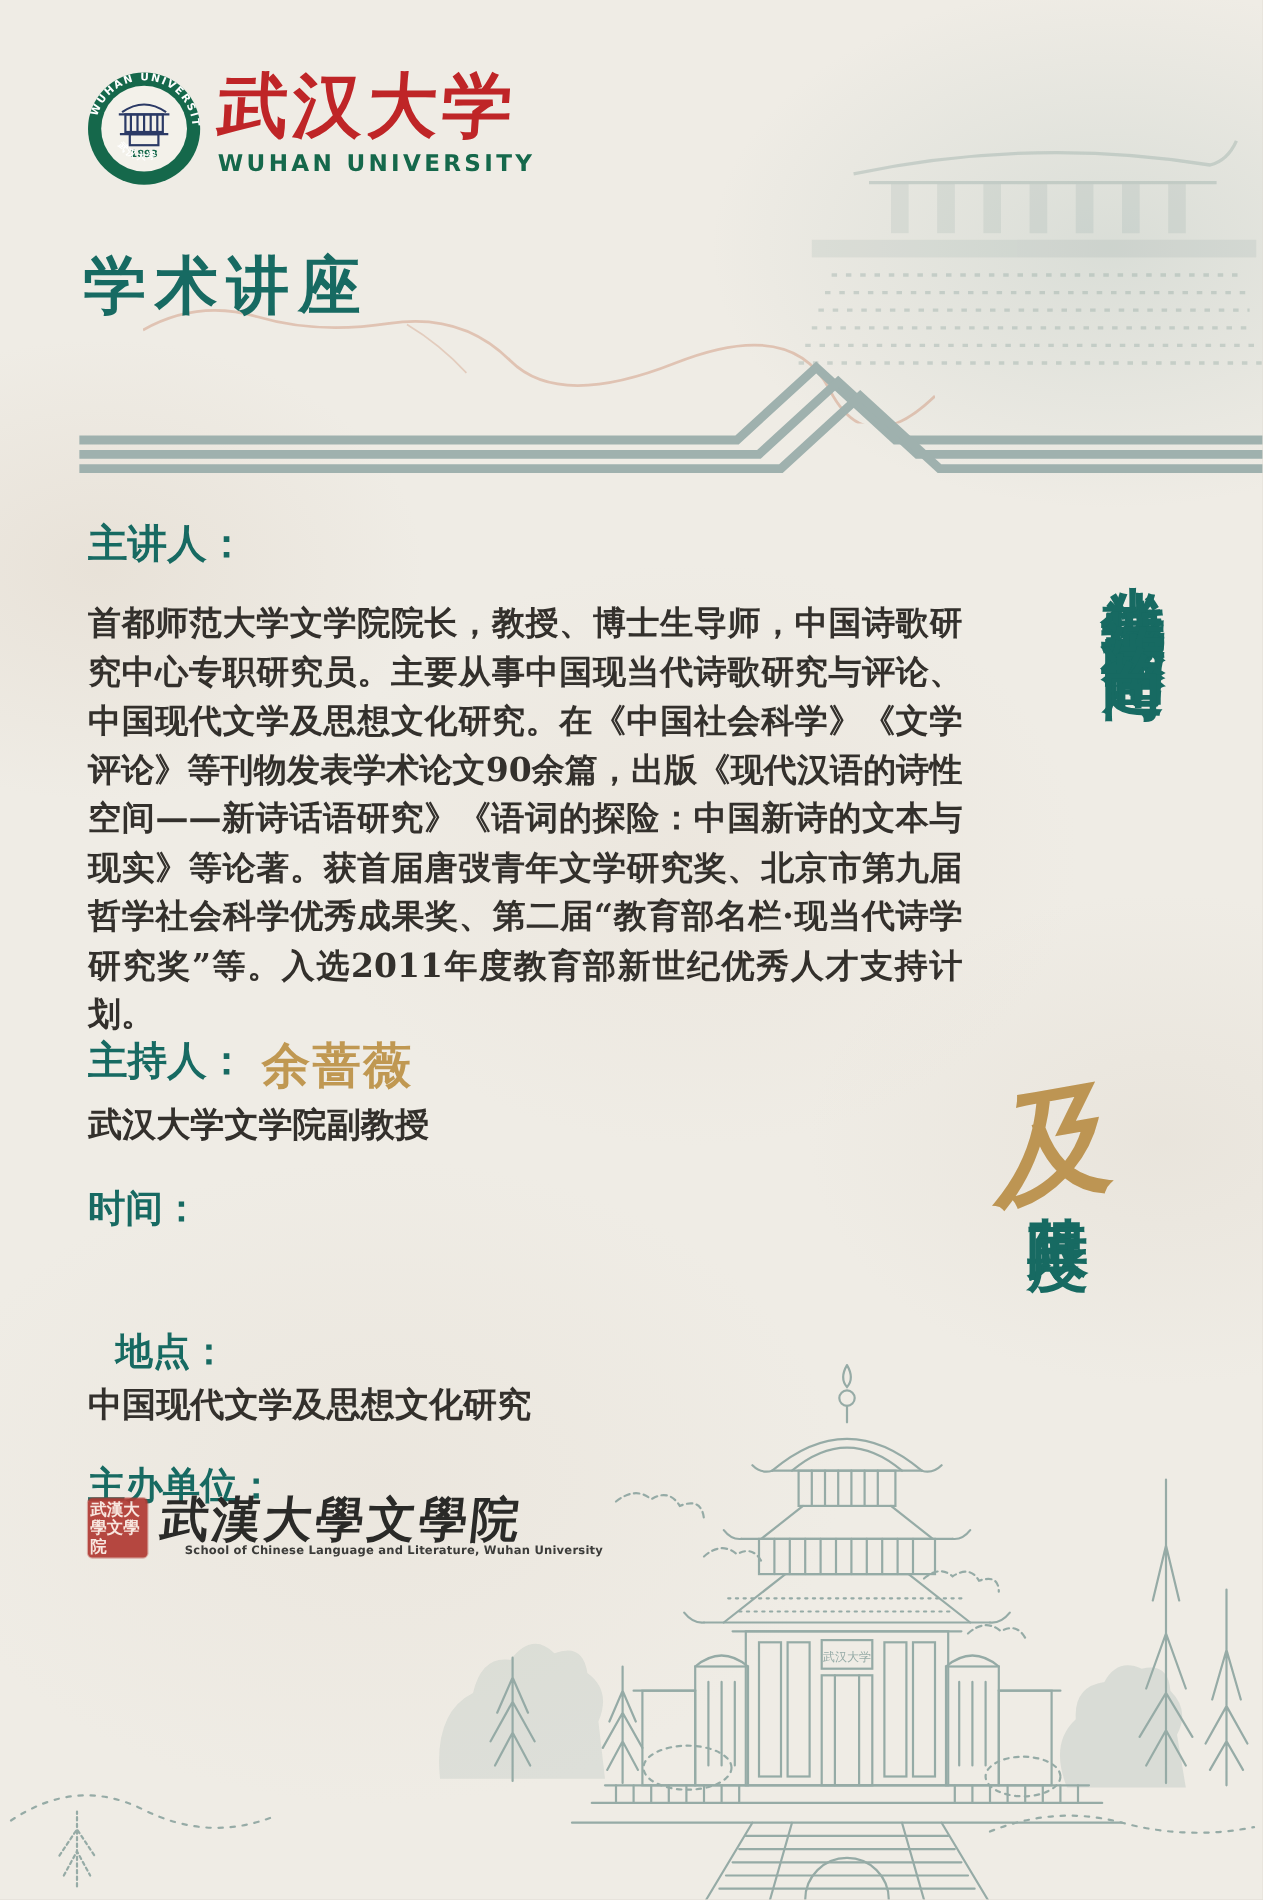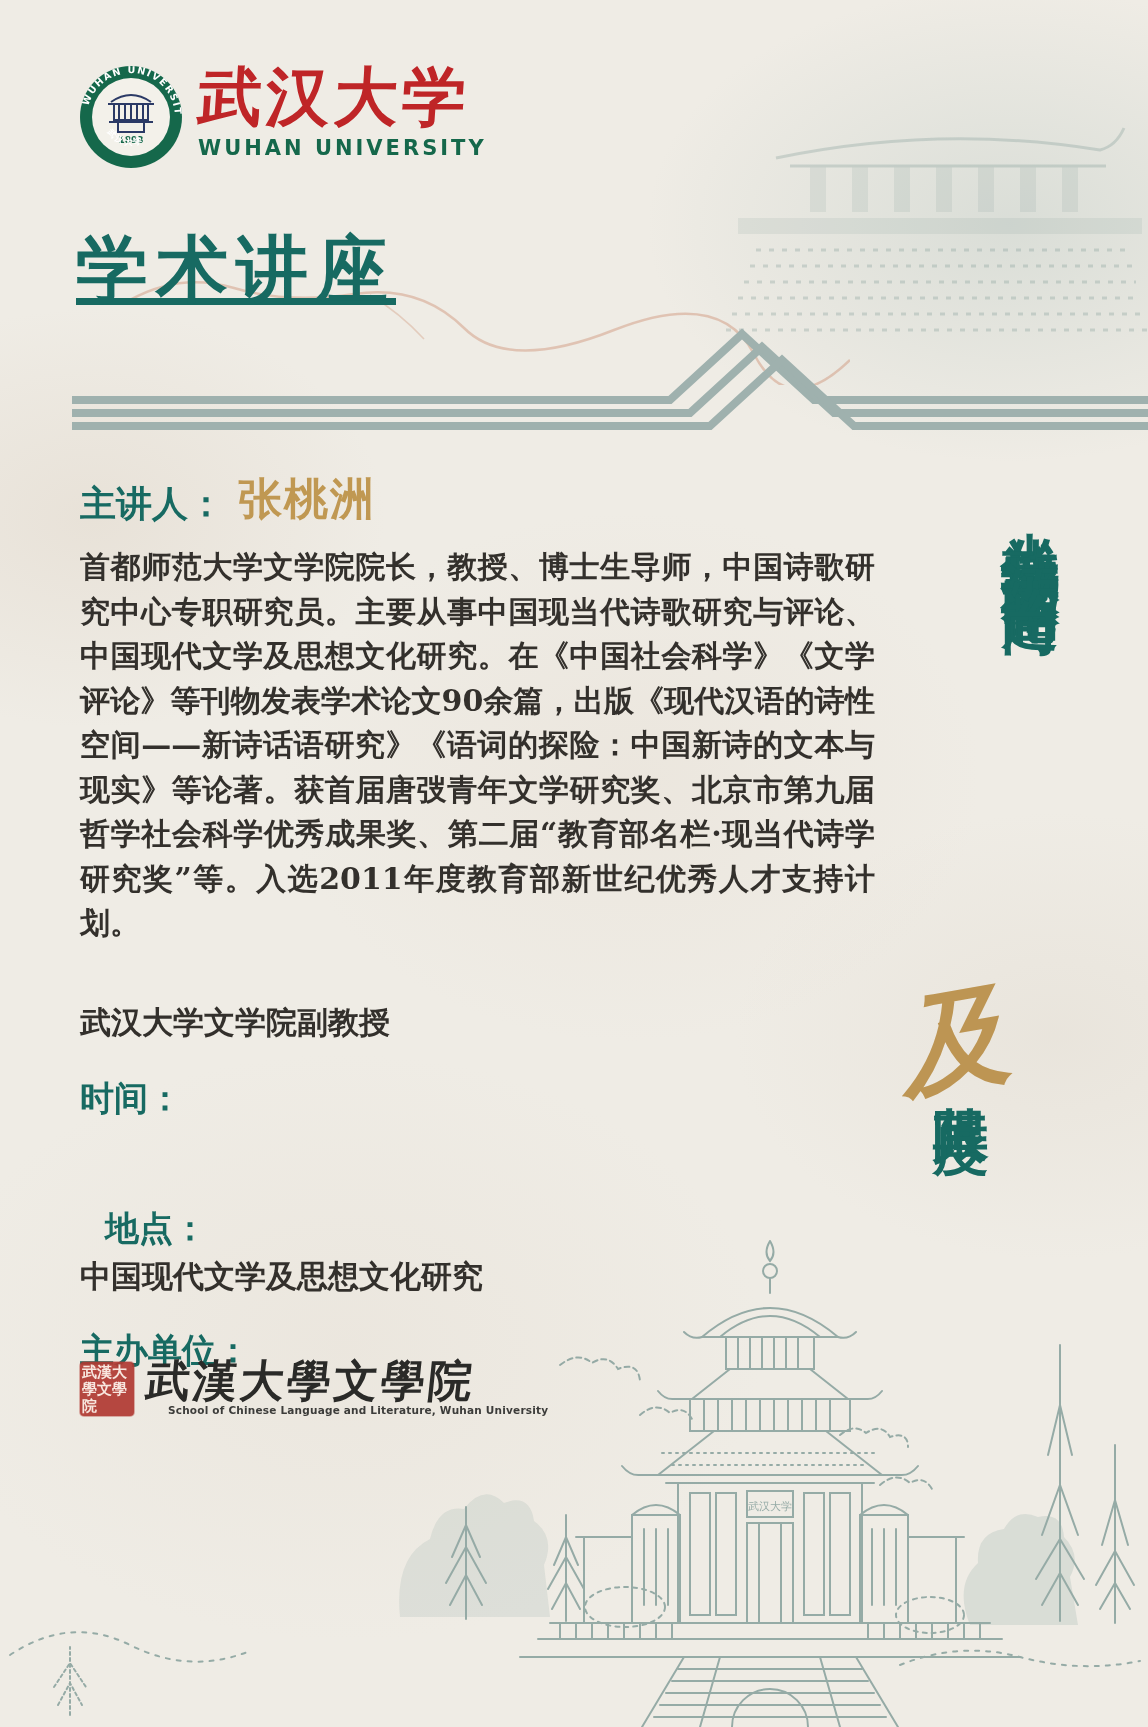--- a/index.html
+++ b/index.html
@@ -14,23 +14,23 @@
       #efece5;
     font-family:"Liberation Serif", serif;
   }
   .abs{position:absolute;}
   
   .logo-row{left:78px;top:64px;display:flex;align-items:flex-start;}
   .logo-text{margin-left:14px;}
   .cn-name{font-family:"DejaVu Serif", serif;font-weight:800;font-size:64px;line-height:66px;color:#bf2527;letter-spacing:4px;transform:skewX(-4deg);}
   .en-name{font-family:"DejaVu Sans", sans-serif;font-weight:800;font-size:21px;letter-spacing:3px;color:#15684b;margin-top:6px;}
   
-  .page-title{left:76px;top:222px;font-family:"DejaVu Sans", sans-serif;font-weight:900;font-size:72px;letter-spacing:8px;color:#176a62;text-decoration:underline;}
-  
-  .sec-row{display:flex;align-items:flex-end;}
+  .page-title{left:76px;top:222px;font-family:"DejaVu Sans", sans-serif;font-weight:900;font-size:57px;letter-spacing:8px;color:#176a62;}
+  
+  .sec-row{display:flex;align-items:flex-start;}
   .lbl{font-family:"DejaVu Sans", sans-serif;font-weight:800;color:#176a62;font-size:36px;}
   .name{font-family:"DejaVu Serif", serif;font-weight:800;color:#c09852;font-size:44px;margin-left:14px;letter-spacing:2px;}
   .body-text{font-family:"DejaVu Serif", serif;font-weight:700;color:#33302c;font-size:30px;}
   .bio{left:80px;top:545px;width:795px;line-height:44.5px;text-align:justify;}
   
   .vtext{writing-mode:vertical-rl;text-orientation:upright;}
   .vmain{left:992px;top:486px;font-family:"DejaVu Serif", serif;font-weight:800;font-size:58px;letter-spacing:6px;color:#176a62;}
   .vrest{left:924px;top:1062px;font-family:"DejaVu Serif", serif;font-weight:800;font-size:56px;letter-spacing:5px;color:#176a62;}
   .vconj{left:898px;top:968px;font-family:"DejaVu Serif", serif;font-style:italic;font-weight:700;font-size:110px;color:#bd9553;transform:rotate(-10deg);z-index:5;}
   
@@ -107,24 +107,27 @@
   <svg class="abs" style="left:72px;top:326px;" width="1076" height="108" viewBox="0 0 1076 108">
     <g stroke="#9fb1ae" stroke-width="8" fill="none" stroke-linejoin="miter">
       <polyline points="0,74 598,74 670,8 742,74 1076,74"></polyline>
       <polyline points="0,87 618,87 690,21 762,87 1076,87"></polyline>
       <polyline points="0,100 638,100 710,34 782,100 1076,100"></polyline>
     </g>
   </svg>
 
   <div class="abs sec-row" style="left:80px;top:470px;">
     <span class="lbl">主讲人：</span>
-    <span class="name">张桃洲</span>
   </div>
   <div class="abs body-text bio">首都师范大学文学院院长，教授、博士生导师，中国诗歌研究中心专职研究员。主要从事中国现当代诗歌研究与评论、中国现代文学及思想文化研究。在《中国社会科学》《文学评论》等刊物发表学术论文90余篇，出版《现代汉语的诗性空间——新诗话语研究》《语词的探险：中国新诗的文本与现实》等论著。获首届唐弢青年文学研究奖、北京市第九届哲学社会科学优秀成果奖、第二届“教育部名栏·现当代诗学研究奖”等。入选2011年度教育部新世纪优秀人才支持计划。</div>
 
+  <div class="abs sec-row" style="left:80px;top:940px;">
+    <span class="lbl">主持人：</span>
+    <span class="name">余蔷薇</span>
+  </div>
   <div class="abs body-text" style="left:80px;top:1002px;font-size:31px;">武汉大学文学院副教授</div>
 
   <div class="abs lbl" style="left:80px;top:1076px;font-size:34px;font-family:Liberation Mono, monospace;">时间：</div>
 
   <div class="abs lbl" style="left:80px;top:1206px;font-size:34px;margin-left:25px;">地点：</div>
   <div class="abs body-text" style="left:80px;top:1256px;font-size:31px;">中国现代文学及思想文化研究</div>
 
   <div class="abs lbl" style="left:80px;top:1328px;font-size:34px;">主办单位：</div>
   <div class="abs org-seal">武漢大學文學院</div>
   <div class="abs org-cn">武漢大學文學院</div>

